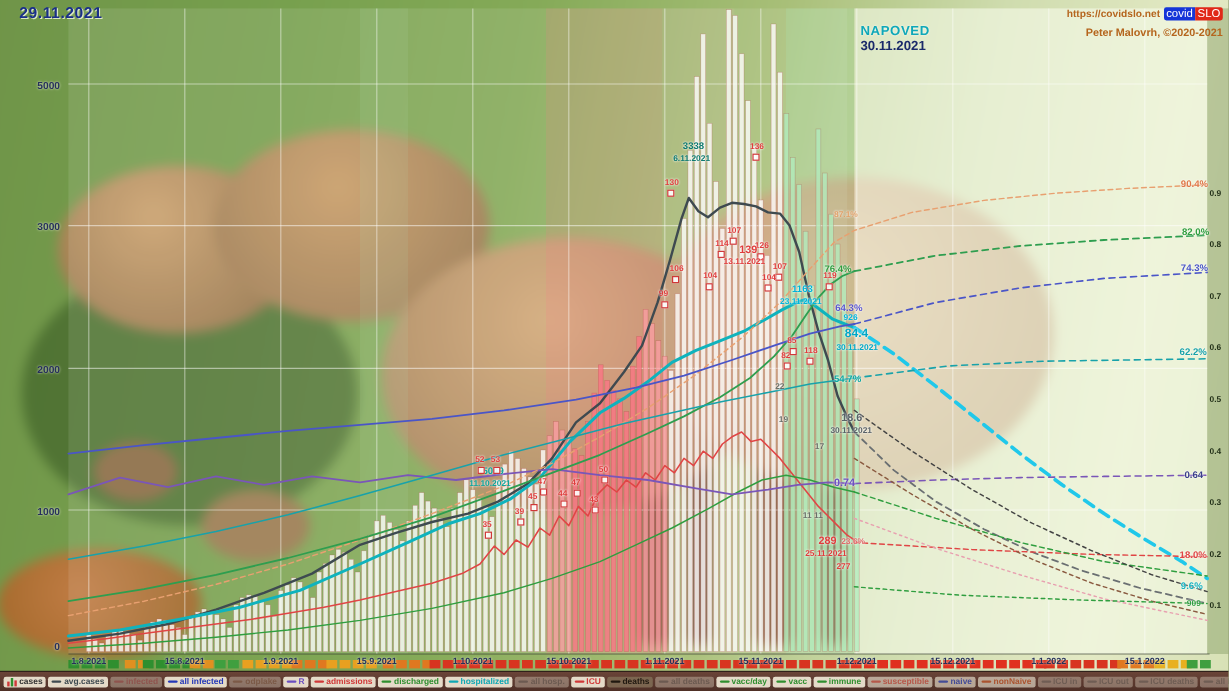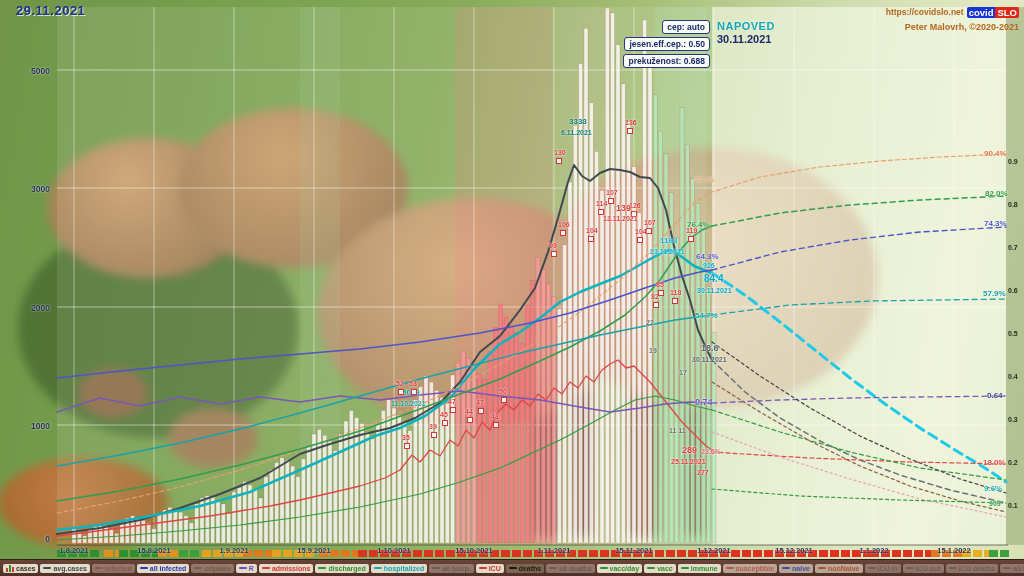--- a/index.html
+++ b/index.html
@@ -22,21 +22,21 @@
   .ytick{position:absolute;left:14px;width:36px;text-align:right;font-size:8.5px;color:#26305a;
     font-weight:700;text-shadow:0 0 2px rgba(240,245,225,.9);}
   .rtick{position:absolute;left:1008px;font-size:7px;color:#223018;font-weight:700;}
   
   .hdr-date{position:absolute;left:16px;top:3px;font-size:13px;font-weight:700;color:#1a2f8a;
     letter-spacing:.5px;text-shadow:1px 1px 0 rgba(230,240,210,.9);}
   .hdr-title{position:absolute;left:84px;top:3px;font-size:13px;font-weight:800;color:#343a8c;
     letter-spacing:1.1px;text-shadow:1px 1px 0 rgba(230,240,210,.95),-1px -1px 0 rgba(230,240,210,.7);}
   .tr-block{position:absolute;right:5px;top:2px;text-align:right;line-height:1.25;}
   .tr-url{font-size:8.5px;color:#b5651d;font-weight:700;vertical-align:middle;}
-  .logo{display:inline-block;vertical-align:middle;margin-left:3px;font-weight:700;font-size:9.5px;text-align:right;}
+  .logo{display:inline-block;vertical-align:middle;margin-left:3px;font-weight:400;font-size:9.5px;text-align:right;}
   .logo .l1{background:#1535d8;color:#fff;padding:0 2px;border-radius:2px 0 0 2px;}
   .logo .l2{background:#e02818;color:#fff;padding:0 2px;border-radius:0 2px 2px 0;}
   .tr-author{font-size:9px;color:#b5651d;font-weight:700;}
   .params{position:absolute;right:314px;top:20px;display:flex;flex-direction:column;
     align-items:flex-end;gap:3px;}
   .pbox{background:rgba(255,255,255,.93);border:1px solid #2a3580;border-radius:3px;
     font-size:8.5px;font-weight:700;color:#1a2a6a;padding:1px 4px;white-space:nowrap;}
   .napoved{position:absolute;left:717px;top:20px;line-height:1.2;}
   .napoved .n1{font-size:11px;font-weight:800;color:#0fa8b8;letter-spacing:.5px;
     text-shadow:0 0 2px rgba(255,255,255,.9);}
@@ -376,21 +376,21 @@
       <div class="ann" style="left: 695px; top: 398px; color: rgb(106, 79, 192); font-size: 9px; font-weight: 700;">0.74</div>
       <div class="ann" style="left: 682px; top: 446px; color: rgb(224, 60, 60); font-size: 9px; font-weight: 700;">289</div>
       <div class="ann" style="left: 671px; top: 458px; color: rgb(224, 60, 60); font-size: 7px; font-weight: 600;">25.11.2021</div>
       <div class="ann" style="left: 701px; top: 448px; color: rgb(224, 106, 106); font-size: 7px; font-weight: 600;">23.6%</div>
       <div class="ann" style="left: 697px; top: 469px; color: rgb(224, 60, 60); font-size: 7px; font-weight: 700;">277</div>
       <div class="ann" style="left: 695px; top: 176px; color: rgb(224, 160, 104); font-size: 7px; font-weight: 600;">87.1%</div>
       <div class="ann" style="left: 687px; top: 221px; color: rgb(47, 158, 63); font-size: 8px; font-weight: 700;">76.4%</div>
       <div class="ann" style="left: 984px; top: 150px; color: rgb(224, 120, 74); font-size: 8px; font-weight: 700;">90.4%</div>
       <div class="ann" style="left: 985px; top: 190px; color: rgb(47, 158, 63); font-size: 8px; font-weight: 700;">82.0%</div>
       <div class="ann" style="left: 984px; top: 220px; color: rgb(74, 85, 200); font-size: 8px; font-weight: 700;">74.3%</div>
-      <div class="ann" style="left: 983px; top: 290px; color: rgb(24, 162, 170); font-size: 8px; font-weight: 700;">57.9%</div>
+      <div class="ann" style="left: 983px; top: 290px; color: rgb(24, 162, 170); font-size: 8px; font-weight: 700;">62.2%</div>
       <div class="ann" style="left: 987px; top: 392px; color: rgb(58, 63, 138); font-size: 8px; font-weight: 700;">0.64</div>
       <div class="ann" style="left: 983px; top: 459px; color: rgb(224, 69, 69); font-size: 8px; font-weight: 700;">18.0%</div>
       <div class="ann" style="left: 984px; top: 485px; color: rgb(24, 178, 192); font-size: 8px; font-weight: 700;">9.6%</div>
       <div class="ann" style="left: 989px; top: 500px; color: rgb(47, 158, 63); font-size: 7px; font-weight: 700;">909</div>
       <div class="ann" style="left: 554px; top: 149px; color: rgb(224, 60, 60); font-size: 7px; font-weight: 600;">130</div>
       <div class="mark" style="left: 556px; top: 158px;"></div>
       <div class="ann" style="left: 625px; top: 119px; color: rgb(224, 60, 60); font-size: 7px; font-weight: 600;">136</div>
       <div class="mark" style="left: 627px; top: 128px;"></div>
       <div class="ann" style="left: 629px; top: 202px; color: rgb(224, 60, 60); font-size: 7px; font-weight: 600;">126</div>
       <div class="mark" style="left: 631px; top: 211px;"></div>
@@ -445,25 +445,20 @@
     </div>
 
   <div class="hdr-date">29.11.2021</div>
   <div class="tr-block">
     <div>
       <span class="tr-url">https://covidslo.net</span><span class="logo"><span class="l1">covid</span><span class="l2">SLO</span></span>
     </div>
     <div class="tr-author">Peter Malovrh, ©2020-2021</div>
   </div>
 
-  <div class="params">
-    <div class="pbox">cep: auto</div>
-    <div class="pbox">jesen.eff.cep.: 0.50</div>
-    <div class="pbox">prekuženost: 0.688</div>
-  </div>
 
   <div class="napoved">
     <div class="n1">NAPOVED</div>
     <div class="n2">30.11.2021</div>
   </div>
 
   <div class="legend" id="legend">
       <span class="chip">
         <span class="bars-ico">
           <i style="background: rgb(208, 56, 56); height: 4px;"></i>

